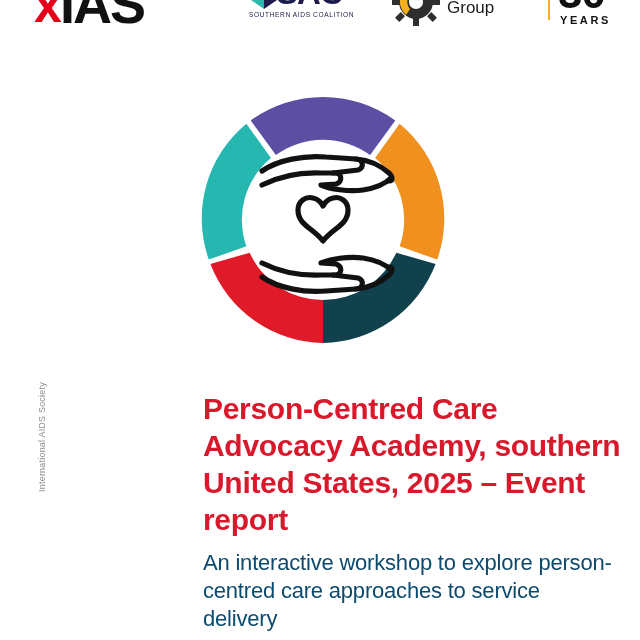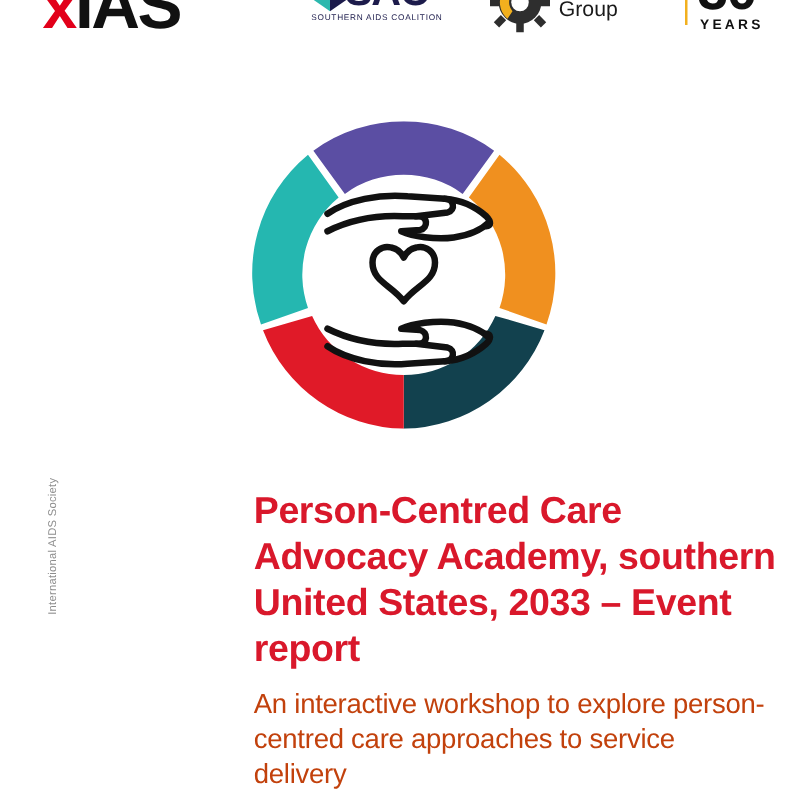--- a/index.html
+++ b/index.html
@@ -111,21 +111,21 @@
     font-weight:bold;
     line-height:37px;
     color:#d9182b;
     letter-spacing:-0.3px;
   }
   #page-subtitle{
     position:absolute; left:203px; top:549px;
     width:410px;
     font-size:22px;
     line-height:28px;
-    color:#c2410c;
+    color:#0c4a6e;
     letter-spacing:-0.2px;
   }
 </style>
 </head>
 <body>
 
 <div id="logo-strip">
 
   <div id="logo-ias">
     <span class="ias-x">x</span>
@@ -208,14 +208,14 @@
       <path d="M62 180 C 78 191, 104 196, 126 194 L 156 192 C 163 192, 165 183, 158 181 L 133 178"></path>
       <path d="M62 166 C 80 175, 100 179, 122 178 L 135 178 C 142 178, 143 169, 136 167 L 121 166
                C 130 162, 148 159, 163 161 C 176 163, 186 168, 191 173"></path>
       <path d="M156 192 C 168 191, 180 186, 189 178 C 193 174, 193 170, 189 170"></path>
     </g>
   </svg>
 </div>
 
 <div id="side-label">International AIDS Society</div>
 
-<h1 id="page-title">Person-Centred Care Advocacy Academy, southern United States, 2033 – Event report</h1>
+<h1 id="page-title">Person-Centred Care Advocacy Academy, southern United States, 2025 – Event report</h1>
 <p id="page-subtitle">An interactive workshop to explore person-centred care approaches to service delivery</p>
 
 </body></html>

